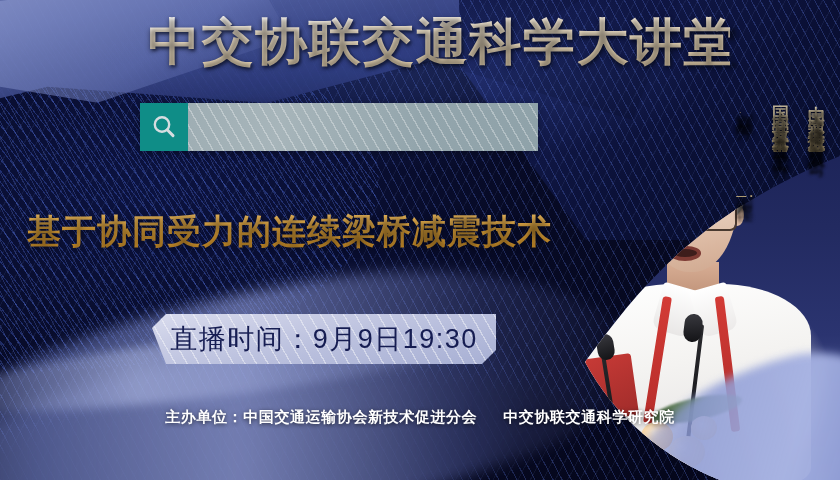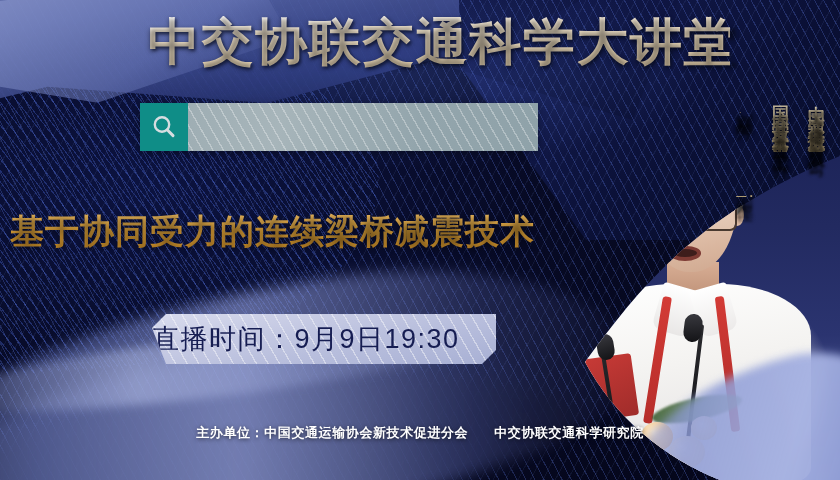--- a/index.html
+++ b/index.html
@@ -350,42 +350,42 @@
     background: #0f8d87;
     display: flex; align-items: center; justify-content: center;
     position: relative; z-index: 2;
     flex: 0 0 48px;
   }
   .sub-search svg { display:block; }
 
   
   .lecture-title {
     position: absolute;
-    left: 10px; top: 209px;
+    left: 27px; top: 209px;
     font-size: 34px;
     font-weight: 700;
     letter-spacing: 1px;
     color: #d79a2b;
     background: linear-gradient(180deg, #f0c068 0%, #dda23a 45%, #c98a23 100%);
     -webkit-background-clip: text;
     background-clip: text;
     -webkit-text-fill-color: transparent;
     text-shadow: 0 2px 6px rgba(0,0,0,0.5);
     white-space: nowrap;
     font-family: "DejaVu Sans", "Liberation Sans", sans-serif;
   }
 
   
   .time-pill {
     position: absolute;
     left: 152px; top: 314px;
     width: 344px; height: 50px;
     background: linear-gradient(168deg, #d9dcee 0%, #c9cde5 26%, #b9bfdd 58%, #a8b0d4 100%);
     clip-path: polygon(14px 0, 100% 0, 100% calc(100% - 14px), calc(100% - 14px) 100%, 14px 100%, 0 14px);
-    display: flex; align-items: center; 
+    display: flex; align-items: center; justify-content: center;
     box-shadow: 0 3px 10px rgba(0,0,0,0.45);
     overflow: hidden;
   }
   .time-pill::after {
     content: "";
     position: absolute; inset: 0;
     background-image: repeating-linear-gradient(
       60deg,
       rgba(255,255,255,0.42) 0px,
       rgba(255,255,255,0.42) 1.3px,
@@ -420,23 +420,23 @@
   }
   .v-org   { right: 12px;  top: 92px; }
   .v-dept  { right: 48px;  top: 92px; }
   .v-name  { right: 84px;  top: 98px; }
   .v-role  { right: 84px;  top: 182px; }
 
   
   .footer {
     position: absolute;
     left: 0; right: 0;
-    top: 424px;
+    top: 408px;
     text-align: center;
-    font-size: 13px;
+    font-size: 15px;
     font-weight: 700;
     letter-spacing: 0.6px;
     color: #ffffff;
     text-shadow: 0 1px 4px rgba(0,0,0,0.65);
   }
   .footer .sep { display: inline-block; width: 26px; }
 </style>
 </head>
 <body>
 

